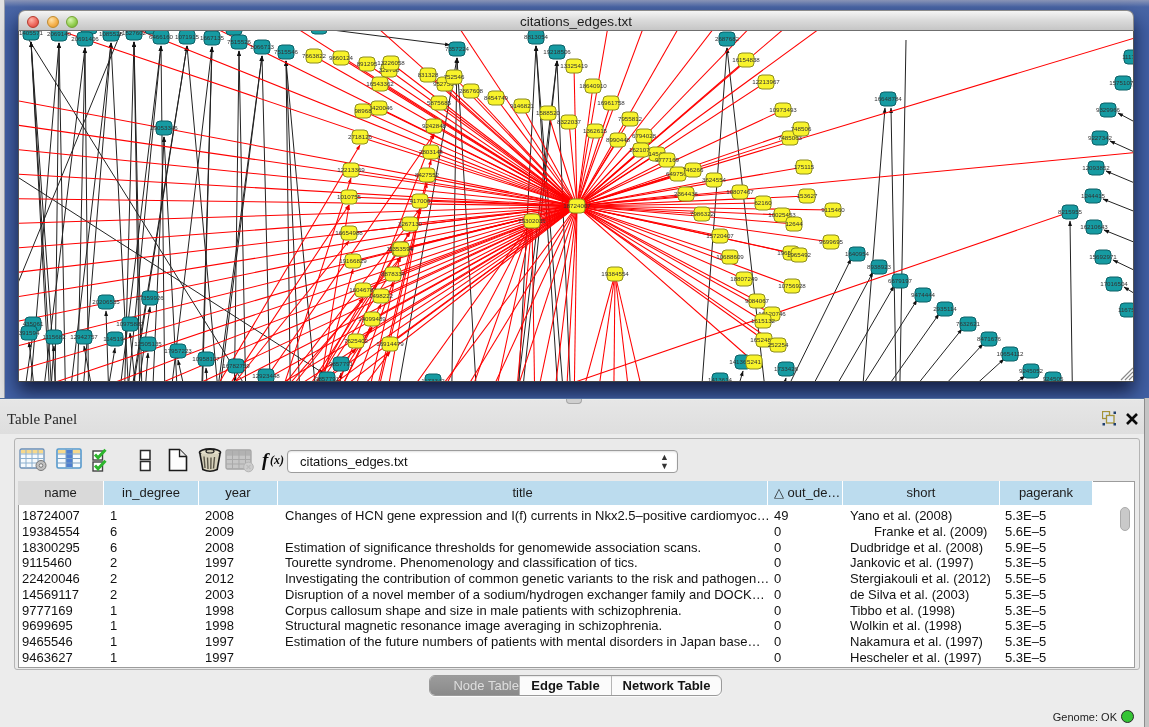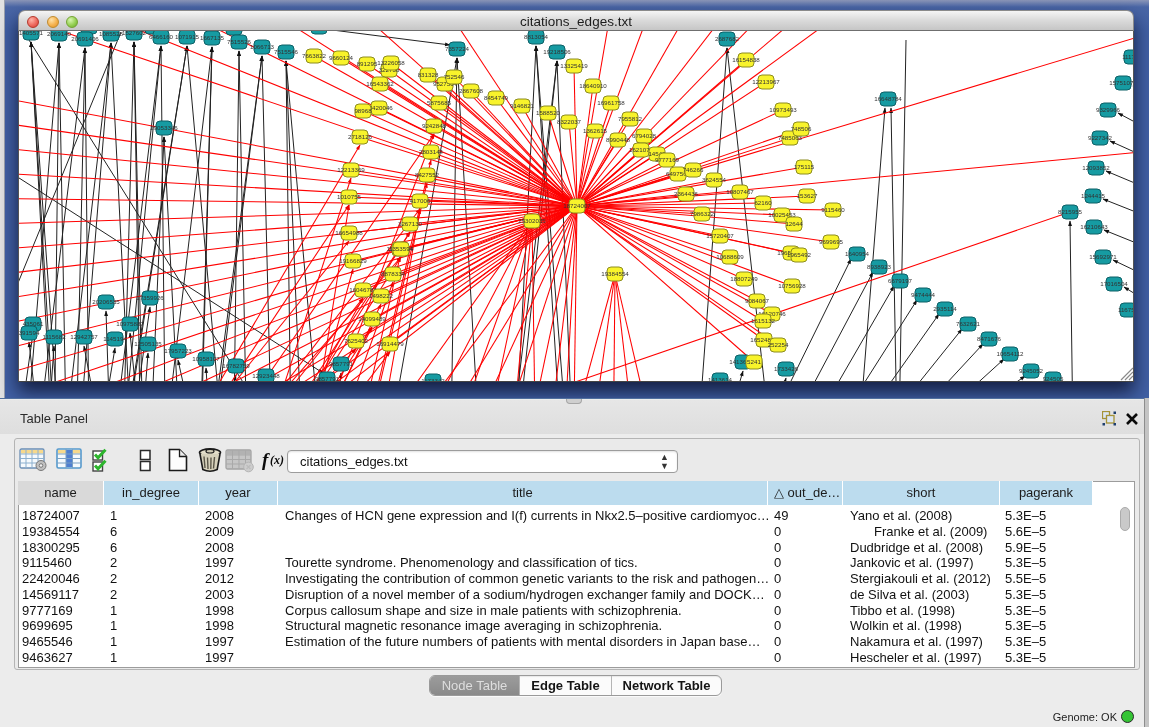--- a/index.html
+++ b/index.html
@@ -18,21 +18,21 @@
 #graphwrap { position:absolute; left:0; top:21px; width:1116px; height:351px; background:#fff;
   border-left:1px solid #555; border-right:1px solid #555; border-bottom:1px solid #444; overflow:hidden; }
 #graph { position:absolute; left:0; top:0; }
 line.re { stroke:#ff0000; stroke-width:1.05; }
 line.bk { stroke:#222; stroke-width:1; }
 text.nl { font-size:6.2px; fill:#333; text-anchor:middle; font-family:"Liberation Sans",sans-serif; }
 #bottom { position:absolute; left:0; top:398px; width:1149px; height:329px; background:#ececec;
   border-top:1px solid #51709f; }
 #tpbar { position:absolute; left:0; top:1px; width:1149px; height:34px;
   background:linear-gradient(#e6e6e6,#dedede); }
-#tpbar .cap { position:absolute; left:20px; top:11px; font-size:13px; color:#2a2a2a; }
+#tpbar .cap { position:absolute; left:7px; top:11px; font-size:15px; color:#2a2a2a;font-family:Liberation Serif, serif; }
 #notch { position:absolute; left:566px; top:0px; width:16px; height:5px; background:#cfcfcf;
   border:1px solid #a6a6a6; border-top:none; border-radius:0 0 4px 4px; }
 #panel { position:absolute; left:14px; top:438px; width:1126px; height:232px;
   background:#eaeaea; border:1px solid #b4b4b4; border-radius:3px; }
 #icons { position:absolute; left:16px; top:446px; }
 #combo { position:absolute; left:287px; top:450px; width:391px; height:23px; background:#fff;
   border:1px solid #9c9c9c; border-radius:4px; font-size:13px; color:#111; line-height:21px;
   padding-left:12px; box-shadow:inset 0 1px 2px rgba(0,0,0,.12); }
 #combo .ar { position:absolute; right:8px; top:2px; font-size:9px; color:#333; line-height:9px; }
 #tablewrap { position:absolute; left:18px; top:481px; width:1117px; height:187px; background:#fff;
@@ -40,21 +40,21 @@
 .hd { position:absolute; top:0; height:24px; background:#bcdcee; border-right:1px solid #fff;
   font-size:13px; color:#1c1c1c; text-align:center; line-height:24px; }
 .row { position:absolute; left:0; width:1117px; height:16px; font-size:13px; line-height:16px; color:#111; }
 .row span { position:absolute; top:0; white-space:nowrap; }
 #vscroll { position:absolute; left:1120px; top:507px; width:10px; height:24px; background:#c9c9c9;
   border:1px solid #ababab; border-radius:5px; }
 #tabs { position:absolute; left:429px; top:675px; height:21px; display:flex;
   border:1px solid #9a9a9a; border-radius:6px; overflow:hidden; background:#fbfbfb;
   box-shadow:0 1px 1px rgba(255,255,255,.8), inset 0 1px 1px rgba(0,0,0,.08); }
 #tabs div { font-size:13px; line-height:19px; color:#151515; font-weight:bold; text-align:center; }
-#tabs div.sel { background:linear-gradient(#9c9c9c,#8a8a8a); color:#dedede; font-weight:normal; }
+#tabs div.sel { background:linear-gradient(#9c9c9c,#8a8a8a); color:#dedede; font-weight:normal;text-align:right; }
 #tabs div + div { border-left:1px solid #b5b5b5; }
 #status { position:absolute; right:32px; top:711px; font-size:11px; color:#222; }
 #gdot { position:absolute; left:1121px; top:710px; width:13px; height:13px; border-radius:50%;
   background:#35c435; border:1.5px solid #2a2a2a; }
 #redge { position:absolute; left:1144px; top:398px; width:1px; height:329px; background:#8d8d8d; }
 #redge2 { position:absolute; left:1145px; top:398px; width:4px; height:329px; background:#c4c4c4; }
 .fl { position:absolute; top:411px; }
 </style></head>
 <body>
 <div id="desktop"></div>
@@ -963,20 +963,21 @@
     <span style="left:110px">6</span>
     <span style="left:205px">2009</span>
     <span style="left:774px">0</span>
     <span style="left:874px">Franke et al. (2009)</span>
     <span style="left:1005px">5.6E–5</span>
   </div>
 <div class="row" style="top:539.7px">
     <span style="left:22px">18300295</span>
     <span style="left:110px">6</span>
     <span style="left:205px">2008</span>
+    <span style="left:285px">Estimation of significance thresholds for genomewide association scans.</span>
     <span style="left:774px">0</span>
     <span style="left:850px">Dudbridge et al. (2008)</span>
     <span style="left:1005px">5.9E–5</span>
   </div>
 <div class="row" style="top:555.4000000000001px">
     <span style="left:22px">9115460</span>
     <span style="left:110px">2</span>
     <span style="left:205px">1997</span>
     <span style="left:285px">Tourette syndrome. Phenomenology and classification of tics.</span>
     <span style="left:774px">0</span>

